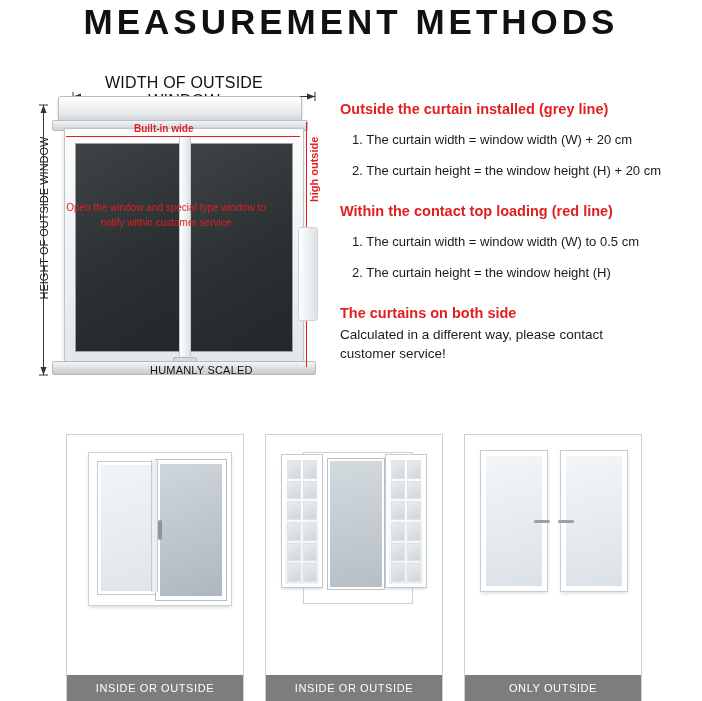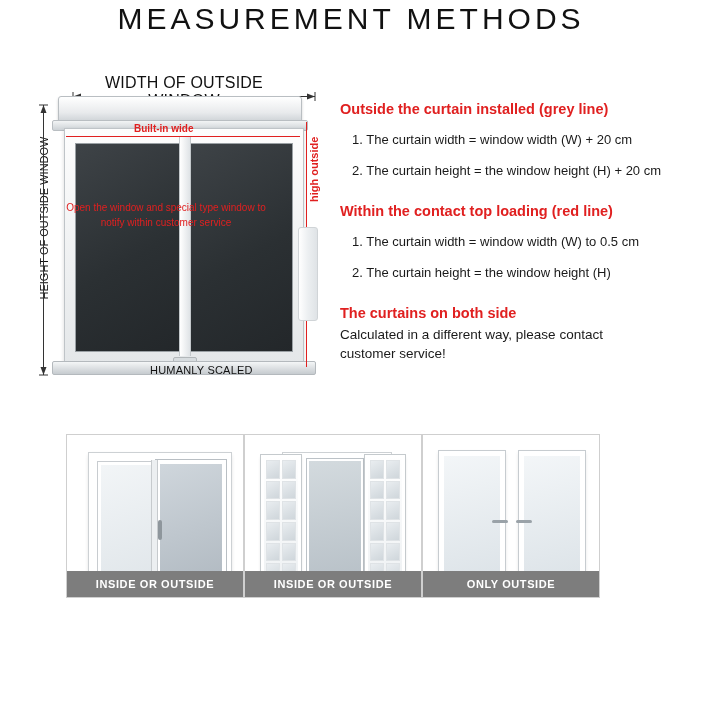--- a/index.html
+++ b/index.html
@@ -15,22 +15,22 @@
     overflow: hidden;
   }
 
   
   .title {
     position: absolute;
     top: 2px;
     left: 0;
     width: 702px;
     text-align: center;
-    font-size: 30px;
-    font-weight: normal;
+    font-size: 35px;
+    font-weight: bold;
     letter-spacing: 4px;
     color: #111;
   }
 
   
   .diagram {
     position: absolute;
     left: 30px;
     top: 62px;
     width: 310px;
@@ -242,24 +242,23 @@
     line-height: 19px;
     margin: 0;
   }
 
   
   .panels {
     position: absolute;
     left: 66px;
     top: 434px;
     width: 576px;
-    height: 164px;
+    height: 268px;
     display: flex;
-    justify-content: flex-start;
-    font-weight: bold;
+    justify-content: space-between;
   }
   .panel {
     width: 176px;
     background: #fff;
     border: 1px solid #cfcfcf;
     display: flex;
     flex-direction: column;
   }
   .panel-img {
     position: relative;

